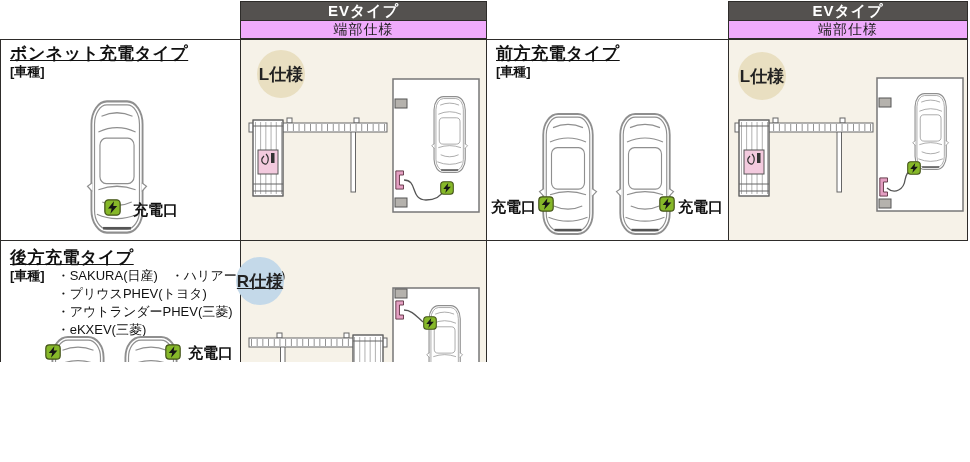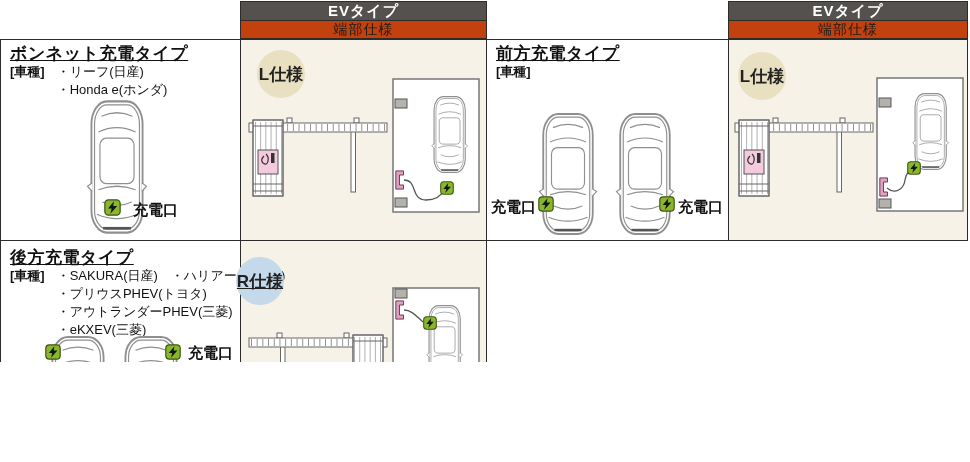--- a/index.html
+++ b/index.html
@@ -7,21 +7,21 @@
     position:relative; width:970px; height:362px; background:#ffffff;
     font-family:"Liberation Sans","DejaVu Sans",sans-serif; color:#111;
     overflow:hidden;
   }
   .cell { position:absolute; box-sizing:border-box; border:1px solid #2e2c2a; }
   .cell.white { background:#ffffff; }
   .cell.cream { background:#f6f2e8; }
   .hdr { position:absolute; box-sizing:border-box; border:1px solid #2e2c2a;
          display:flex; align-items:center; justify-content:center; }
   .hdr.dark { background:#54514f; color:#ffffff; font-weight:bold; font-size:15px; letter-spacing:1px; }
-  .hdr.gray { background:#c2410c; color:#1c1c1c; font-size:14px; font-weight:500; letter-spacing:1px; }
+  .hdr.gray { background:#f0abfc; color:#1c1c1c; font-size:14px; font-weight:500; letter-spacing:1px; }
   .title { position:absolute; font-weight:bold; font-size:17px; letter-spacing:0.5px; white-space:nowrap;text-decoration:underline; }
   .models { position:absolute; font-size:13px; line-height:18px; display:flex; gap:12px; white-space:nowrap; }
   .models .mlabel { font-weight:bold; }
   .port-label { position:absolute; font-weight:bold; font-size:15px; white-space:nowrap; }
   .spec-circle { position:absolute; width:48px; height:48px; border-radius:50%;
                  display:flex; align-items:center; justify-content:center;
                  font-size:17px; font-weight:bold; color:#222; }
   .spec-circle.beige { background:#e9dfc1; }
   .spec-circle.blue  { background:#c4d9e9; }
   svg.abs { position:absolute; overflow:visible; }
@@ -87,24 +87,20 @@
   <div class="cell white" style="left:0; top:39px; width:241px; height:202px;"></div>
   <div class="cell cream" style="left:240px; top:39px; width:247px; height:202px;"></div>
   <div class="cell white" style="left:486px; top:39px; width:243px; height:202px;"></div>
   <div class="cell cream" style="left:728px; top:39px; width:240px; height:202px;"></div>
   <div class="cell white" style="left:0; top:240px; width:241px; height:221px;"></div>
   <div class="cell cream" style="left:240px; top:240px; width:247px; height:221px;"></div>
 
   <div class="title" style="left:10px; top:42px;">ボンネット充電タイプ</div>
   <div class="models" style="left:10px; top:63px;">
     <div class="mlabel">[車種]</div>
-    <div>
-      <div>・リーフ(日産)</div>
-      <div>・Honda e(ホンダ)</div>
-    </div>
   </div>
   <svg class="abs" style="left:86px; top:97px;" width="62" height="140" viewBox="0 0 80 160" preserveAspectRatio="none">
       <use href="#sym-car"></use>
     </svg>
   <svg class="abs" style="left:104px; top:199px;" width="17" height="17" viewBox="0 0 16 16">
       <use href="#sym-bolt"></use>
     </svg>
   <div class="port-label" style="left:133px; top:201px;">充電口</div>
 
   <div class="spec-circle beige" style="left:257px; top:50px;">L仕様</div>

